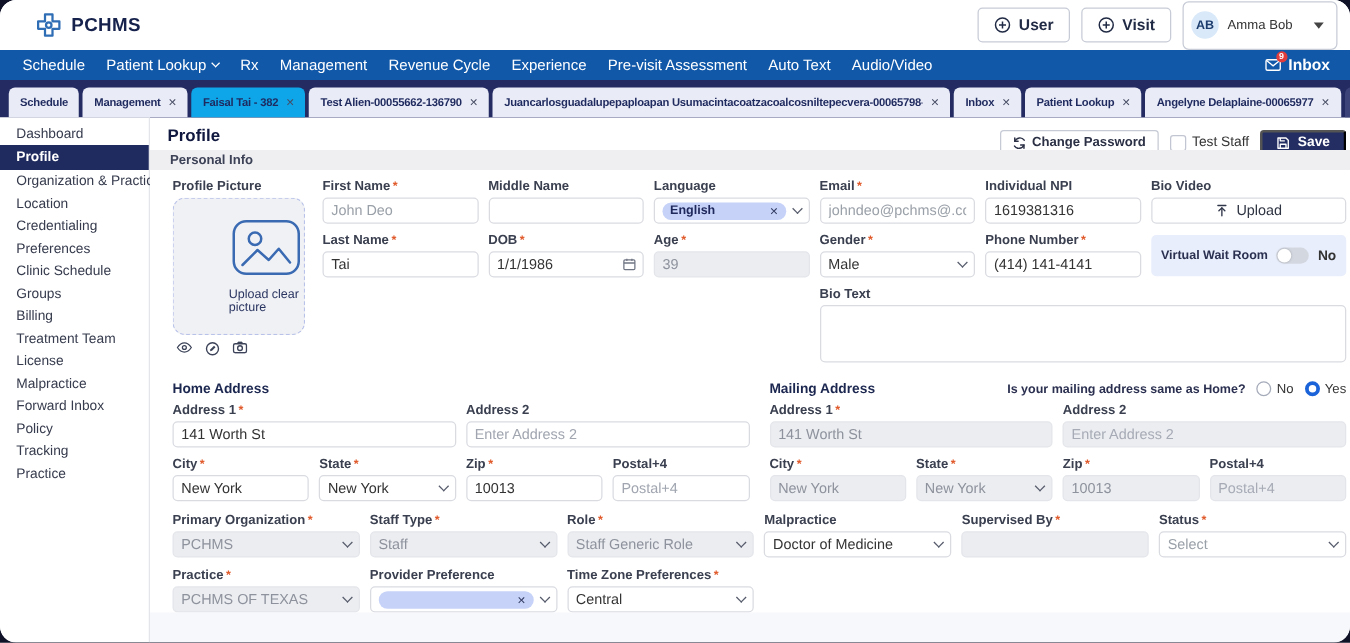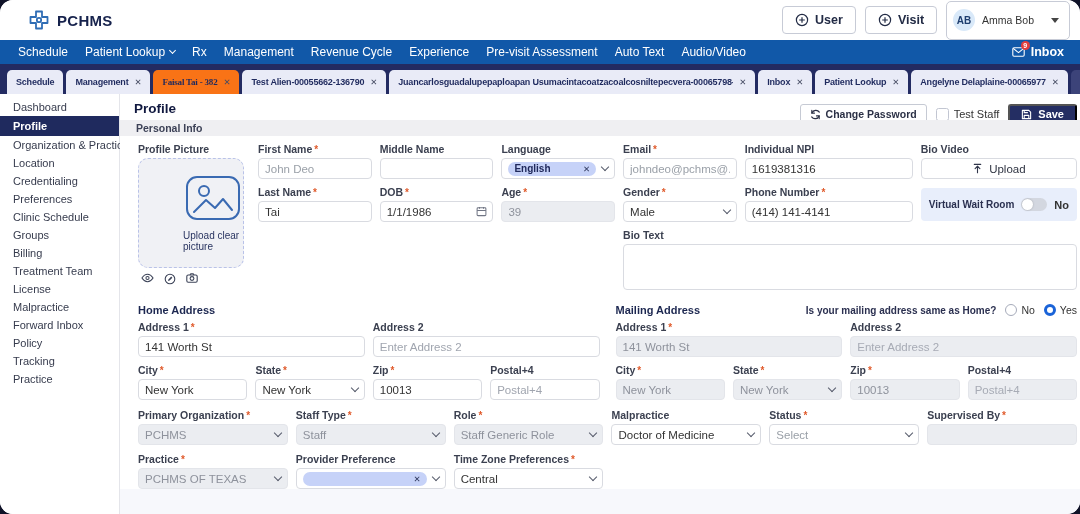--- a/index.html
+++ b/index.html
@@ -21,21 +21,21 @@
   .mainnav { height:24px; background:#1158a8; display:flex; align-items:center; gap:17px; padding:0 16px 0 18px; }
   .nav-item { color:#fff; font-size:12px; white-space:nowrap; display:flex; align-items:center; gap:5px; cursor:pointer; }
   .nav-chev { width:5px; height:5px; border-right:1.3px solid #fff; border-bottom:1.3px solid #fff; transform:rotate(45deg); margin-top:-3px; }
   .nav-inbox { margin-left:auto; display:flex; align-items:center; gap:6px; color:#fff; font-size:12.5px; font-weight:bold; cursor:pointer; }
   .env-wrap { position:relative; display:flex; }
   .badge { position:absolute; top:-6px; right:-5px; min-width:9px; height:9px; border-radius:50%; background:#e23d3d; color:#fff; font-size:7px; line-height:9px; text-align:center; font-weight:bold; }
 
   
   .tabstrip { height:30px; background:#232b62; display:flex; align-items:flex-end; gap:3px; padding:0 0 0 7px; overflow:hidden; }
   .tab { height:24px; background:#e9ebf7; border-radius:5px 5px 0 0; display:flex; align-items:center; gap:6px; padding:0 9px; font-size:9px; font-weight:bold; letter-spacing:-.2px; color:#1f2a5e; white-space:nowrap; cursor:pointer; flex:none; }
-  .tab.active { background:#f97316;font-family:Liberation Serif, serif; }
+  .tab.active { background:#0ea5e9; }
   .tab .close { font-size:8.5px; color:#464c63; font-weight:normal; }
   .tab-clip { max-width:366px; }
   .tab-clip .tab-label { overflow:hidden; }
   .tab-dark { margin-left:auto; min-width:44px; background:#3c4379; justify-content:flex-start; padding-left:15px; margin-right:-8px; }
 
   
   .body-row { display:flex; height:420px; }
   .sidebar { width:120px; flex:none; background:#fff; border-right:1px solid #e4e5ea; padding-top:4px; }
   .side-item { font-size:11px; color:#363b4d; padding:2.5px 6px 2.5px 13px; line-height:13px; cursor:pointer; white-space:nowrap; }
   .side-item.active { background:#1f2a5e; color:#fff; font-weight:bold; padding-top:3.5px; padding-bottom:3.5px; }
@@ -73,21 +73,21 @@
   .chip .chip-x { margin-left:auto; font-size:8.5px; font-weight:normal; color:#30395f; cursor:pointer; }
   .upload-btn { gap:6px; justify-content:center; font-weight:normal; color:#2f3442; cursor:pointer; }
 
   
   .personal-wrap { display:flex; gap:10px; }
   .pp-col { width:110px; flex:none; }
   .pp-box { width:106px; height:110px; margin-top:0; border:1.5px dashed #b9c2e8; border-radius:10px; background:#f0f1f5; display:flex; flex-direction:column; align-items:center; justify-content:center; gap:8px; cursor:pointer;padding-left:44px; }
   .pp-hint { font-size:10px; color:#2a3561; }
   .pp-icons { display:flex; gap:10px; margin-top:5px; padding-left:3px; }
   .pp-icons span { cursor:pointer; display:flex; }
-  .pi-grid { flex:1; display:grid; grid-template-columns:repeat(4,1fr); gap:8px; align-content:start; }
+  .pi-grid { flex:1; display:grid; grid-template-columns:repeat(5,1fr); gap:8px; align-content:start; }
   .bio-cell { grid-column:4 / 7; }
   .bio-area { width:100%; height:46px; border:1px solid #d9dbe1; border-radius:4px; background:#fff; resize:none; outline:none; font-family:inherit; }
   .vwr-panel { margin-top:1px; height:33px; background:#e8eefb; border-radius:4px; display:flex; align-items:center; gap:7px; padding:0 8px; }
   .vwr-label { font-size:10px; font-weight:bold; color:#2a3050; white-space:nowrap; }
   .toggle { width:26px; height:13px; border-radius:7px; background:#d3d7e0; position:relative; flex:none; cursor:pointer; }
   .toggle .knob { position:absolute; left:1px; top:1px; width:11px; height:11px; border-radius:50%; background:#fff; box-shadow:0 0 2px rgba(0,0,0,.25); }
   .toggle-state { font-size:11px; font-weight:bold; color:#333; }
 
   
   .addr-section { margin-top:8px; }
@@ -516,29 +516,29 @@
             </div>
           </div>
           <div>
             <span class="flabel">Malpractice</span>
             <div class="finput select">
               <span class="selval">Doctor of Medicine</span>
               <span class="chev"></span>
             </div>
           </div>
           <div>
+            <span class="flabel req">Supervised By</span>
+            <input class="finput disabled" style="">
+          </div>
+          <div>
             <span class="flabel req">Status</span>
             <div class="finput select">
               <span class="selval placeholder">Select</span>
               <span class="chev"></span>
             </div>
-          </div>
-          <div>
-            <span class="flabel req">Supervised By</span>
-            <input class="finput disabled" style="">
           </div>
 
           <div>
             <span class="flabel req">Practice</span>
             <div class="finput select disabled">
               <span class="selval">PCHMS OF TEXAS</span>
               <span class="chev"></span>
             </div>
           </div>
           <div>

